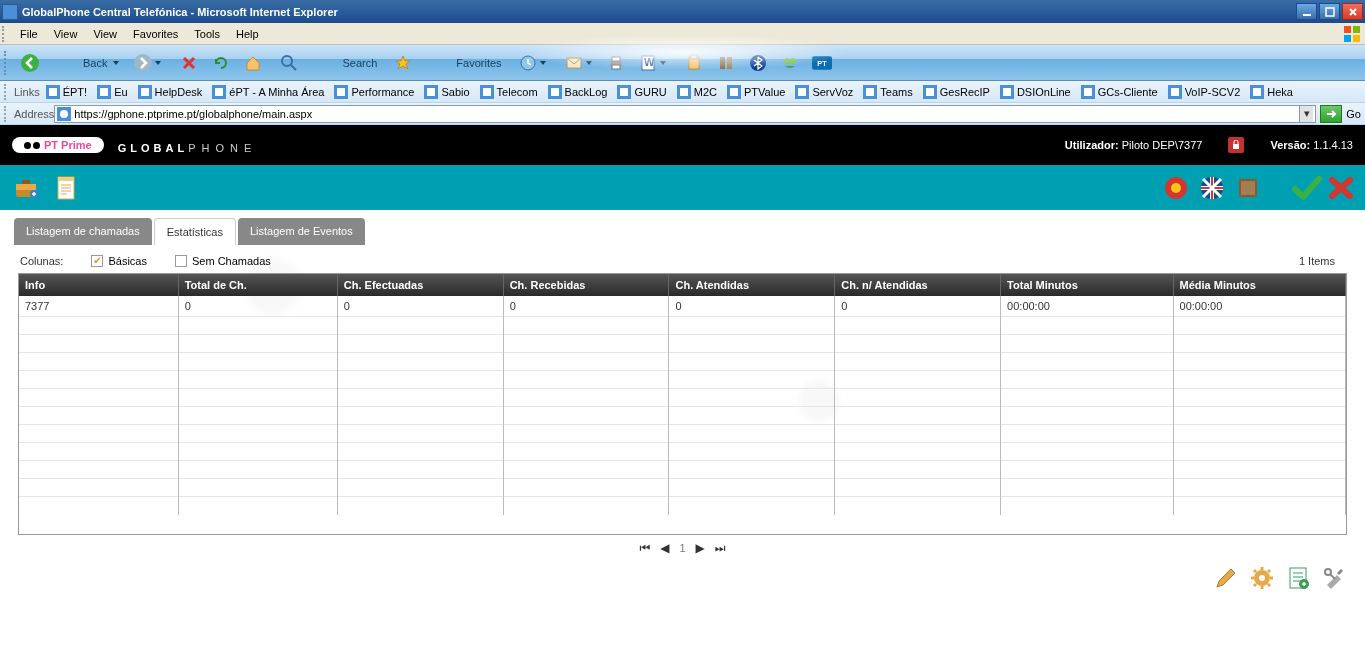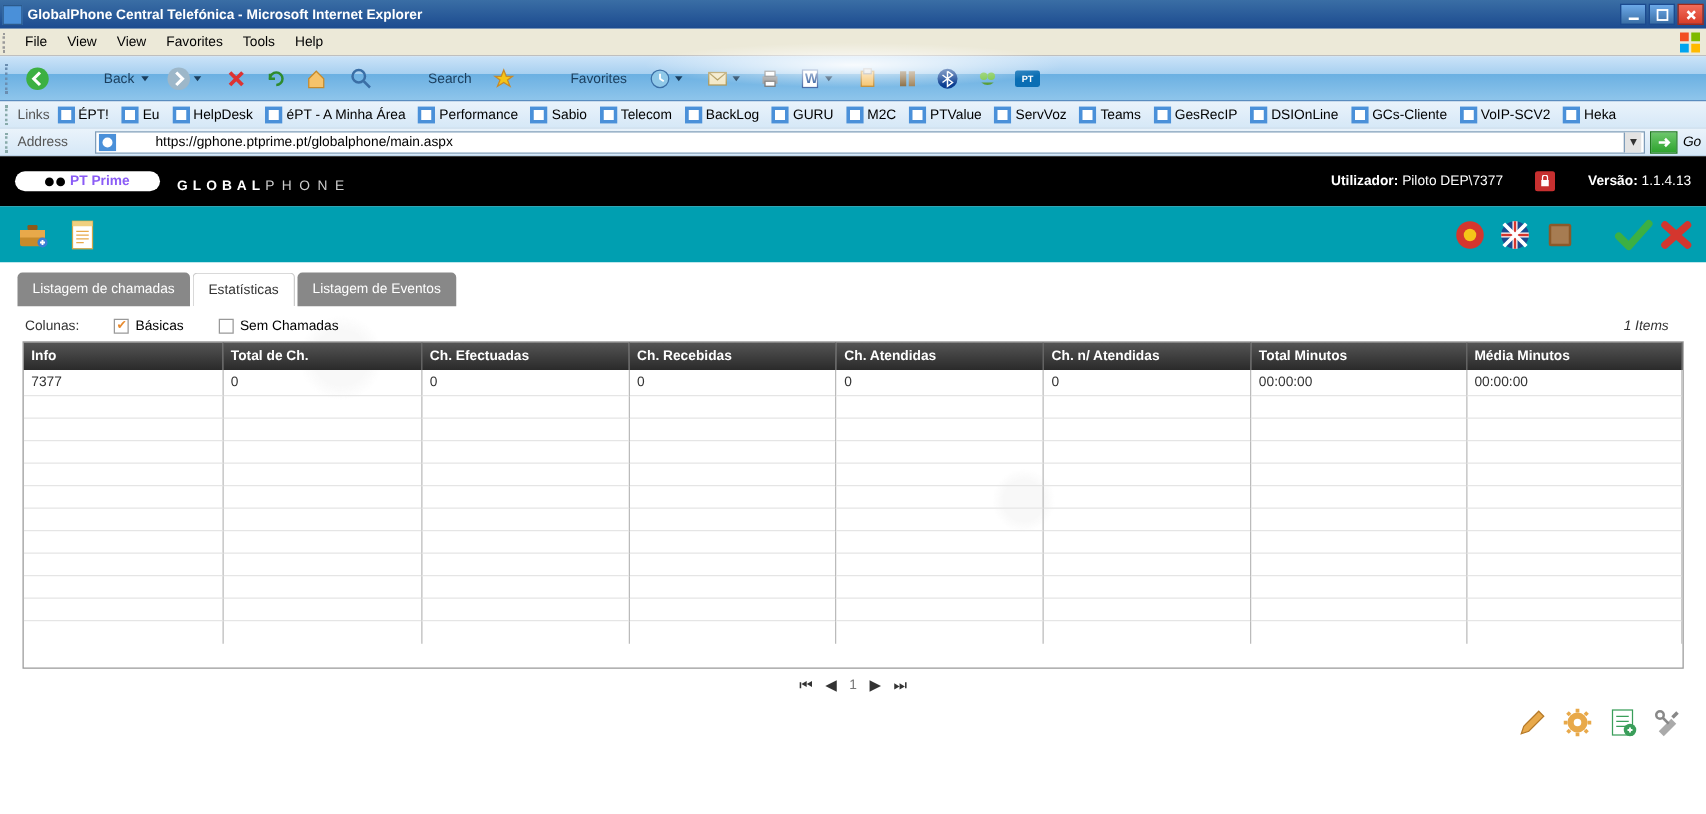--- a/index.html
+++ b/index.html
@@ -32,31 +32,31 @@
 .toolbar .centerlogo .shine { width:340px; height:36px; background:radial-gradient(ellipse at center, rgba(255,255,255,0.9), rgba(255,255,255,0) 70%); position:absolute; left:50%; transform:translateX(-50%); top:11px; }
 
 .linksbar { height:22px; background:linear-gradient(#eaf3fb,#d6e8f7); display:flex; align-items:center; border-bottom:1px solid #bcd3e8; padding:0 4px; overflow:hidden; }
 .linksbar .grip { width:6px; height:16px; border-left:2px dotted #8aa; margin-right:4px; }
 .linksbar .llabel { color:#555; margin-right:6px; }
 .linksbar .link { display:flex; align-items:center; margin-right:10px; color:#000; white-space:nowrap; cursor:default; }
 .linksbar .link .fav { width:14px; height:14px; margin-right:3px; }
 
 .addrbar { height:22px; background:linear-gradient(#eaf3fb,#d6e8f7); display:flex; align-items:center; padding:0 4px; border-bottom:1px solid #bcd3e8; }
 .addrbar .grip { width:6px; height:16px; border-left:2px dotted #8aa; margin-right:4px; }
-.addrbar .albl { color:#555; margin-right:22px;text-align:center; }
+.addrbar .albl { color:#555; margin-right:0;text-align:center; }
 .addrbar .abox { flex:1; height:18px; background:#fff; border:1px solid #7f9db9; display:flex; align-items:center; padding:0 2px; }
 .addrbar .abox .fav { width:14px; height:14px; margin-right:3px; }
-.addrbar .abox input { border:none; outline:none; flex:1; font-size:11px;margin-left:28px; }
+.addrbar .abox input { border:none; outline:none; flex:1; font-size:11px; }
 .addrbar .abox .dd { width:14px; text-align:center; color:#333; background:#e3e3e3; border-left:1px solid #7f9db9; height:16px; display:flex; align-items:center; justify-content:center; }
 .addrbar .gobtn { width:22px; height:18px; background:linear-gradient(#6cc76c,#2ea32e); border:1px solid #1e7a1e; margin-left:4px; display:flex; align-items:center; justify-content:center; }
-.addrbar .golbl { margin-left:4px; color:#000;font-style:italic; }
+.addrbar .golbl { margin-left:4px; color:#000; }
 
 
 .apphdr { height:40px; background:#000; display:flex; align-items:center; color:#fff; padding:0 12px; }
-.apphdr .ptbadge { background:#fff; color:#8b5cf6; border-radius:10px; padding:2px 24px; font-weight:bold; display:flex; align-items:center; gap:4px; font-size:12px; }
+.apphdr .ptbadge { background:#fff; color:#ec4899; border-radius:10px; padding:2px 12px; font-weight:bold; display:flex; align-items:center; gap:4px; font-size:12px; }
 .apphdr .ptbadge .dots { display:flex; gap:2px; }
 .apphdr .ptbadge .dot { width:7px; height:7px; border-radius:50%; background:#000; }
 .apphdr .gp { margin-left:14px; font-size:22px; letter-spacing:2px; }
 .apphdr .gp .b { font-weight:bold; letter-spacing:4px; }
 .apphdr .gp .t { font-weight:300; color:#ccc; letter-spacing:6px; }
 .apphdr .spacer { flex:1; }
 .apphdr .userinfo { font-size:11px; color:#fff; display:flex; align-items:center; gap:26px; }
 .apphdr .userinfo b { font-weight:bold; }
 .apphdr .lock { width:16px; height:16px; background:#c73030; border-radius:2px; display:flex; align-items:center; justify-content:center; }
 
@@ -71,21 +71,21 @@
 .content .bgmap { position:absolute; inset:0; background:radial-gradient(circle at 20% 20%, #f2f2f2 2%, transparent 3%), radial-gradient(circle at 60% 50%, #f2f2f2 2%, transparent 3%); opacity:0.5; pointer-events:none; }
 .tabs { display:flex; gap:2px; padding:0 14px; position:relative; z-index:1;text-align:right; }
 .tab { background:#888; color:#fff; padding:7px 12px; border-radius:4px 4px 0 0; font-size:11px; cursor:pointer; }
 .tab.active { background:#fff; color:#333; border:1px solid #ccc; border-bottom:none; }
 .filterrow { display:flex; align-items:center; padding:10px 20px 6px 20px; position:relative; z-index:1; }
 .filterrow .flabel { font-weight:normal; color:#333; margin-right:28px; }
 .filterrow .chk { display:flex; align-items:center; margin-right:28px; }
 .filterrow .chk .box { width:12px; height:12px; border:1px solid #999; margin-right:5px; display:flex; align-items:center; justify-content:center; background:#fff; }
 .filterrow .chk .box.ck::after { content:'✔'; color:#e88b2e; font-size:10px; line-height:1; }
 .filterrow .spacer { flex:1; }
-.filterrow .itemcount { color:#333; margin-right:10px;font-style:italic; }
+.filterrow .itemcount { color:#333; margin-right:10px; }
 
 .grid { margin:0 18px; border:1px solid #999; position:relative; z-index:1; }
 .grid table { width:100%; border-collapse:collapse; table-layout:fixed; }
 .grid th { background:linear-gradient(#555,#2a2a2a); color:#fff; text-align:left; padding:5px 6px; font-weight:bold; border-right:1px solid #666; font-size:11px; }
 .grid td { padding:4px 6px; border-right:1px solid #bbb; color:#333; font-size:11px; height:18px; }
 .grid tbody tr { border-top:1px solid #e5e5e5; }
 .grid tbody tr:first-child { border-top:none; }
 .grid .body { height:238px; overflow:hidden; }
 
 .pager { display:flex; justify-content:center; align-items:center; gap:10px; padding:6px 0; position:relative; z-index:1; }

